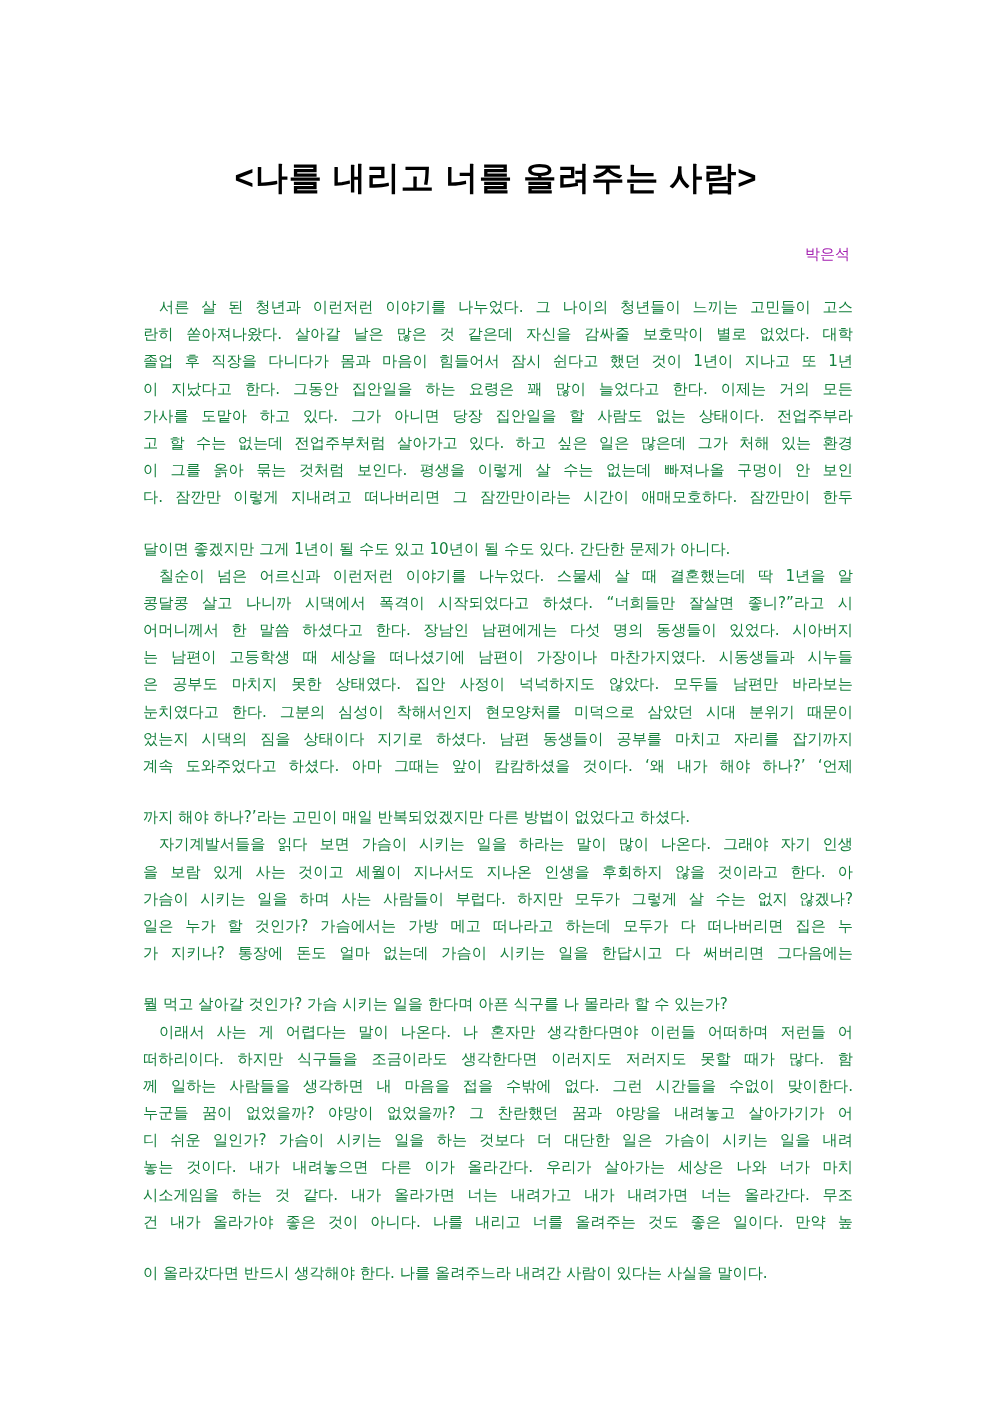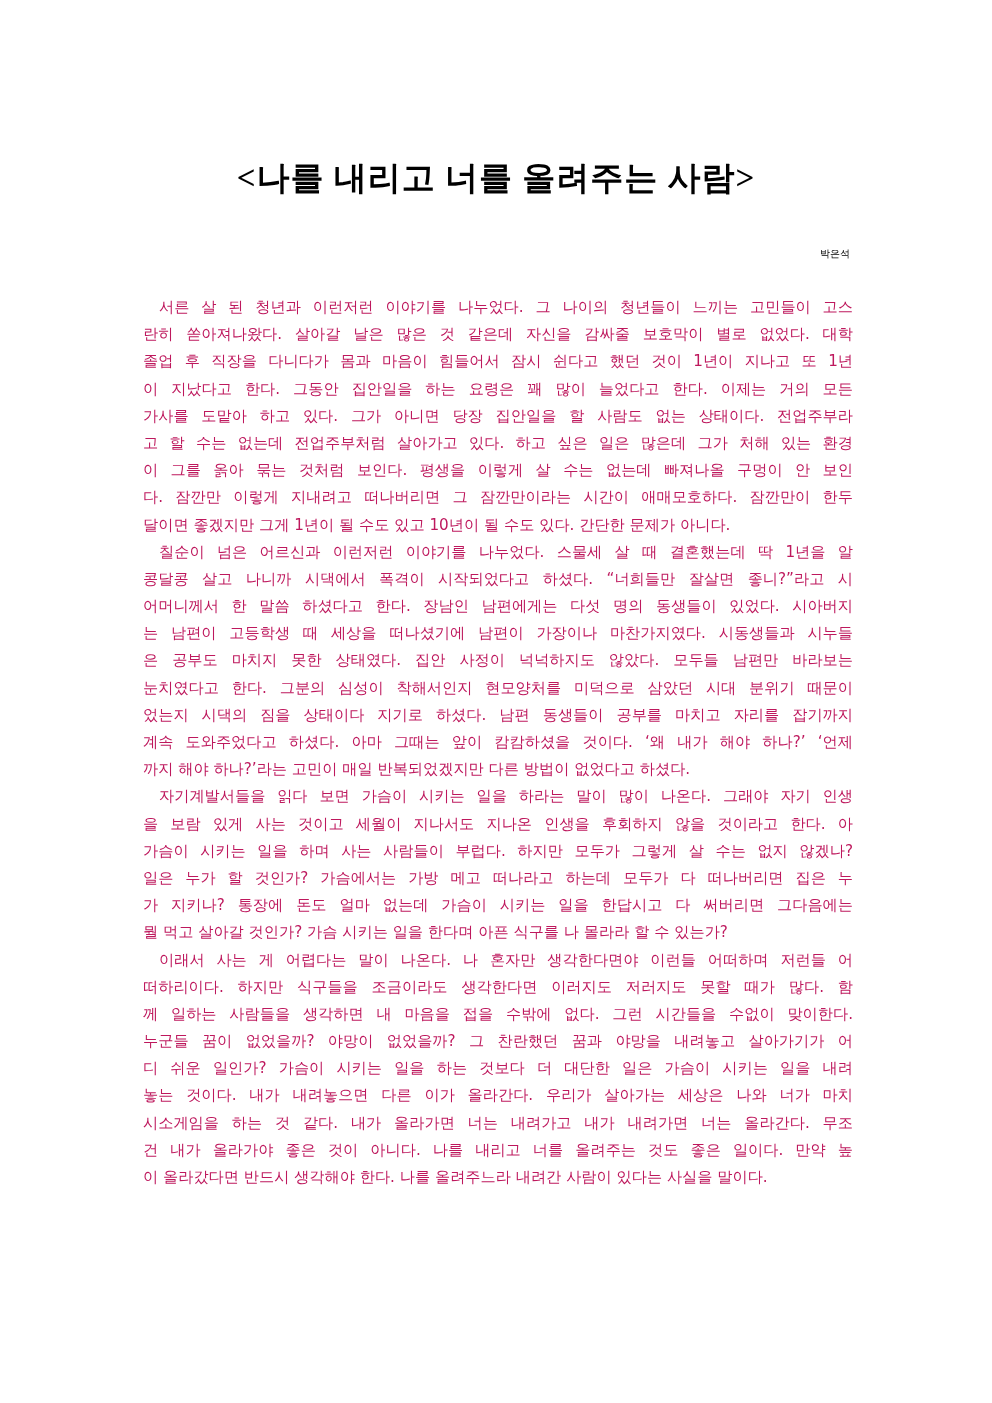--- a/index.html
+++ b/index.html
@@ -1,36 +1,36 @@
 <!DOCTYPE html>
 <html><head>
   <meta charset="utf-8">
   <style>
     html, body { margin: 0; padding: 0; background: #ffffff; }
     body { width: 992px; height: 1403px; position: relative; overflow: hidden; }
     .page { position: absolute; left: 0; top: 0; width: 992px; height: 1403px; background: #ffffff; }
     .title {
       position: absolute; left: 0; top: 156px; width: 992px; text-align: center;
-      font-family: Liberation Serif, serif; font-weight: bold; font-size: 33px;
+      font-family: Liberation Sans, sans-serif; font-weight: bold; font-size: 33px;
       color: #000; letter-spacing: 1px; line-height: 44px;
     }
     .author {
       position: absolute; right: 142px; top: 243px;
-      font-family: "DejaVu Sans", sans-serif; font-size: 10px; color: #000000;
+      font-family: "DejaVu Sans", sans-serif; font-size: 15px; color: #a21caf;
       line-height: 22px;
     }
     .body {
       position: absolute; left: 143px; top: 294px; width: 710px;
-      font-family: "DejaVu Sans", sans-serif; font-size: 15.2px; color: #be185d;
+      font-family: "DejaVu Sans", sans-serif; font-size: 15.2px; color: #15803d;
     }
     .line {
       height: 27.2px; line-height: 27.2px; white-space: nowrap;
       text-align: justify; text-align-last: justify; overflow: hidden;
     }
-    .line.last { text-align-last: left; }
+    .line.last { text-align-last: left; margin-top: 24px; }
     .line.indent { padding-left: 16px; }
   </style>
 </head>
 <body>
 
 <div class="page">
   <div class="title">&lt;나를 내리고 너를 올려주는 사람&gt;</div>
   <div class="author">박은석</div>
 
   <div class="body">

